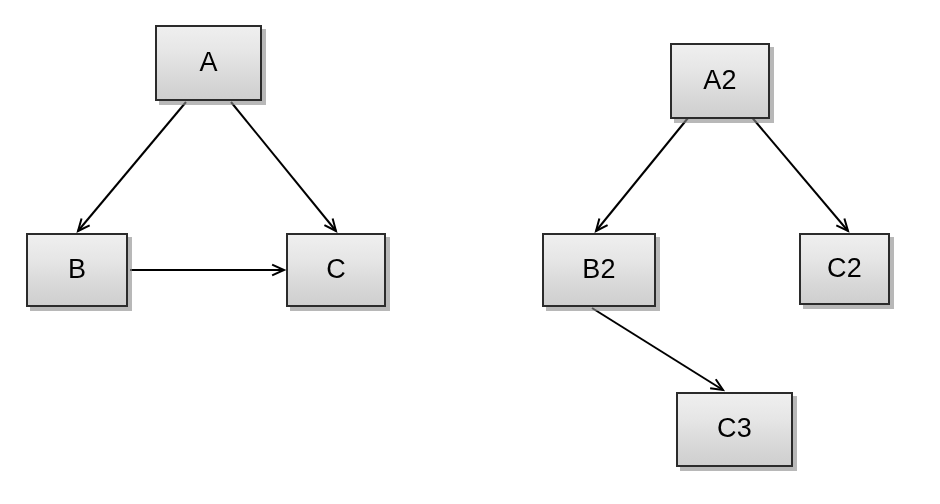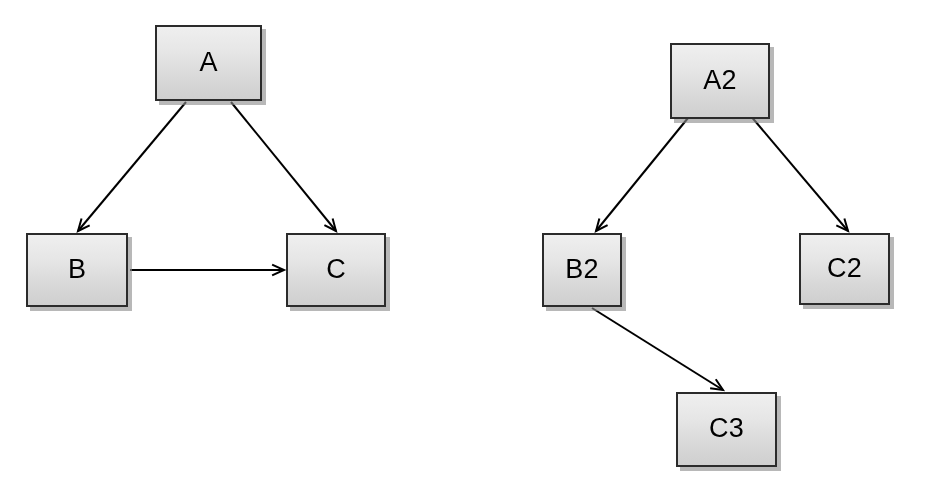--- a/index.html
+++ b/index.html
@@ -86,24 +86,24 @@
       </div>
       <div class="node" style="left: 26px; top: 233px; width: 102px; height: 74px;">
         <span class="node-label">B</span>
       </div>
       <div class="node" style="left: 286px; top: 233px; width: 100px; height: 74px;">
         <span class="node-label">C</span>
       </div>
       <div class="node" style="left: 670px; top: 43px; width: 100px; height: 76px;">
         <span class="node-label">A2</span>
       </div>
-      <div class="node" style="left: 542px; top: 233px; width: 80px; height: 74px;">
+      <div class="node" style="left: 542px; top: 233px; width: 114px; height: 74px;">
         <span class="node-label">B2</span>
       </div>
       <div class="node" style="left: 799px; top: 233px; width: 91px; height: 72px;">
         <span class="node-label">C2</span>
       </div>
-      <div class="node" style="left: 676px; top: 392px; width: 101px; height: 75px;">
+      <div class="node" style="left: 676px; top: 392px; width: 117px; height: 75px;">
         <span class="node-label">C3</span>
       </div>
     </div>
 
 </div>
 
 </body></html>

